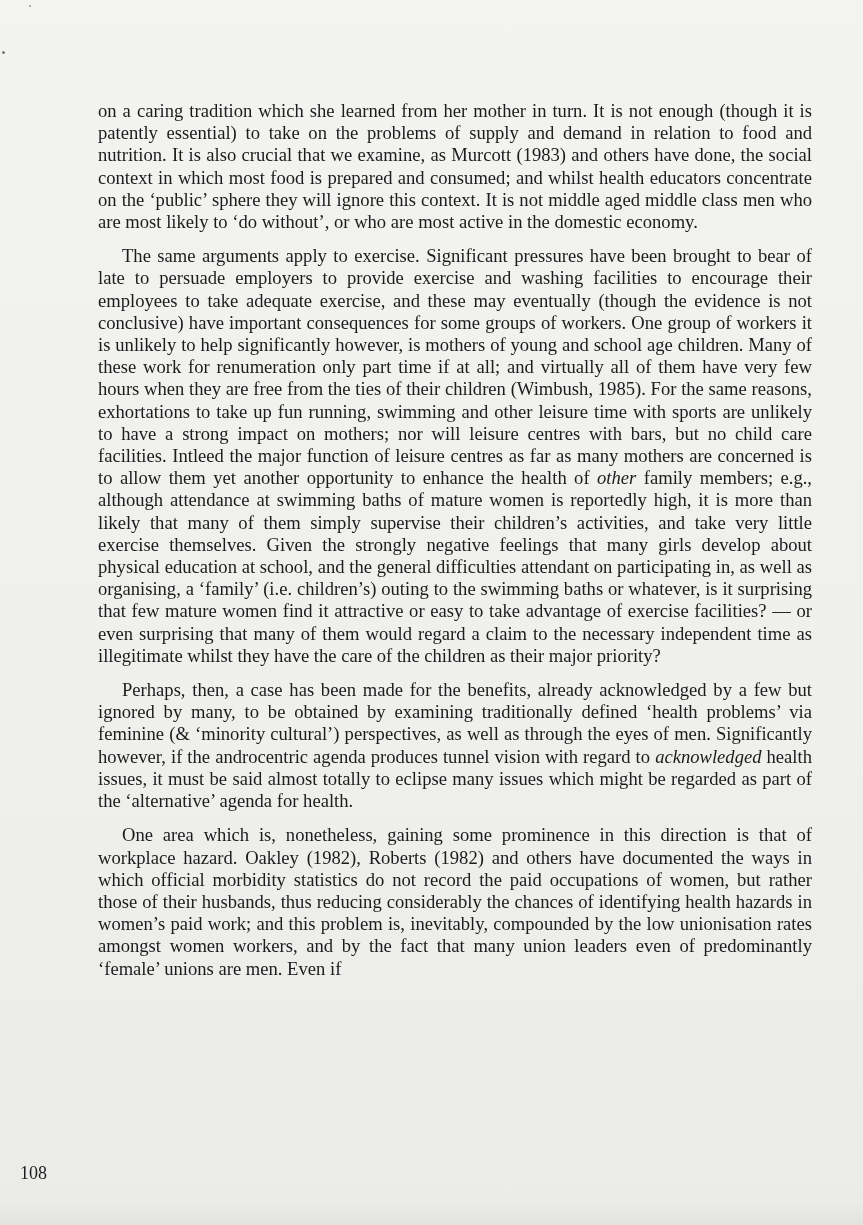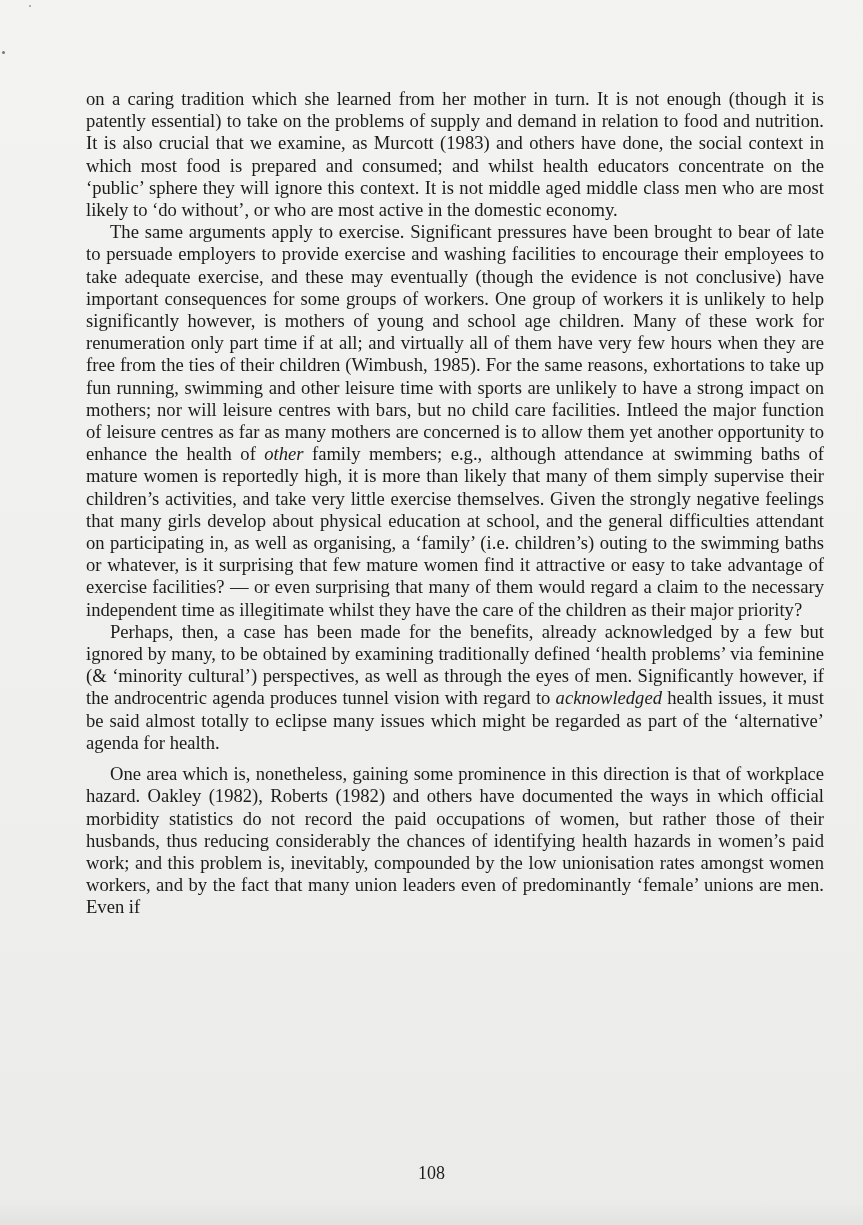--- a/index.html
+++ b/index.html
@@ -36,36 +36,36 @@
     .text-block {
       position: absolute;
       left: 86px;
       top: 88px;
       width: 738px;
       font-size: 18.6px;
       line-height: 22.2px;
       text-align: justify;
     }
     .para {
-      margin: 0;
+      margin: 12px;
       text-indent: 24px;
       hyphens: none;
     }
     .para.first {
       text-indent: 0;
     }
     .para.gap {
       margin-top: 9px;
     }
     .page-number {
       position: absolute;
       left: 0; right: 0;
       top: 1163px;
-      text-align: center;
       font-size: 18px;
+      padding-left: 20px;
     }
     em { }
   </style>
 </head>
 <body>
 
 <div class="page">
   <span class="speck" style="left:29px;top:5px;width:2px;height:2px;background:#999;"></span>
   <span class="speck" style="left:2px;top:51px;"></span>
 

